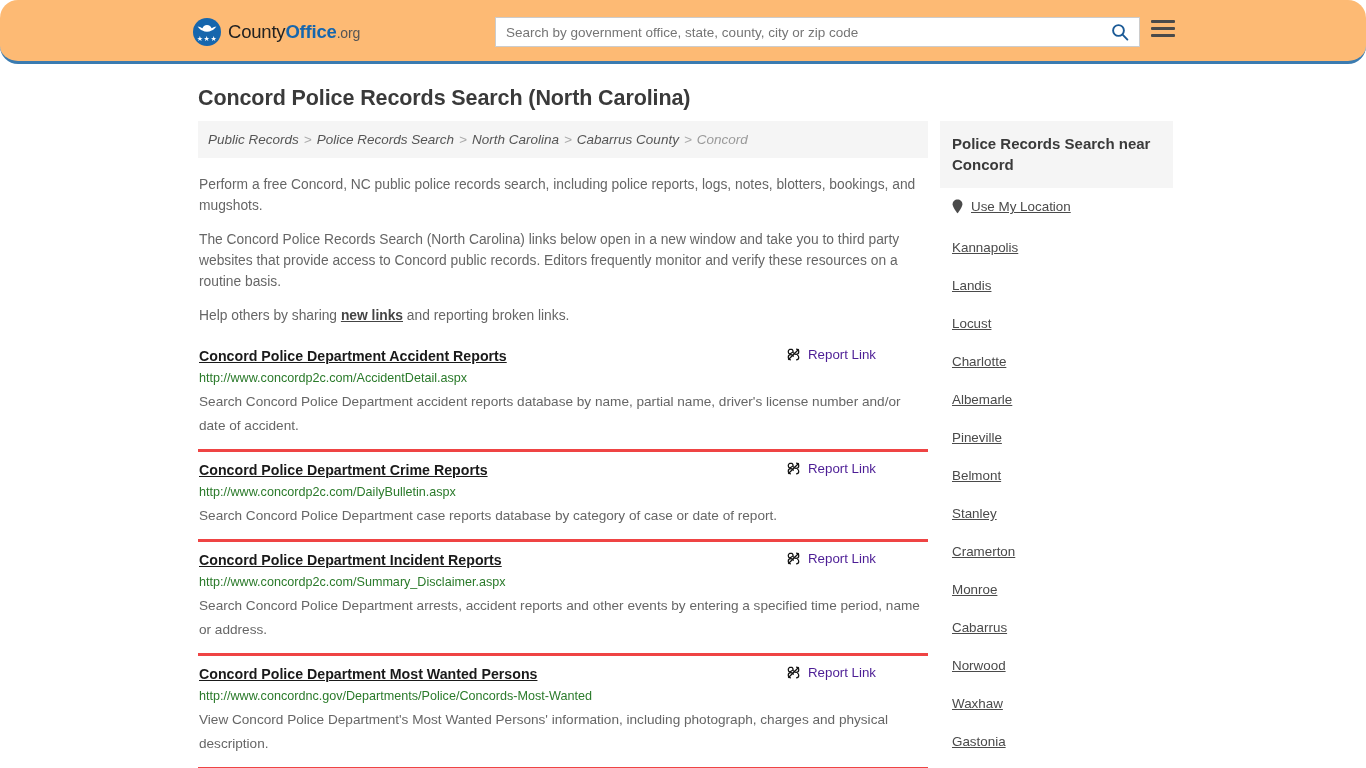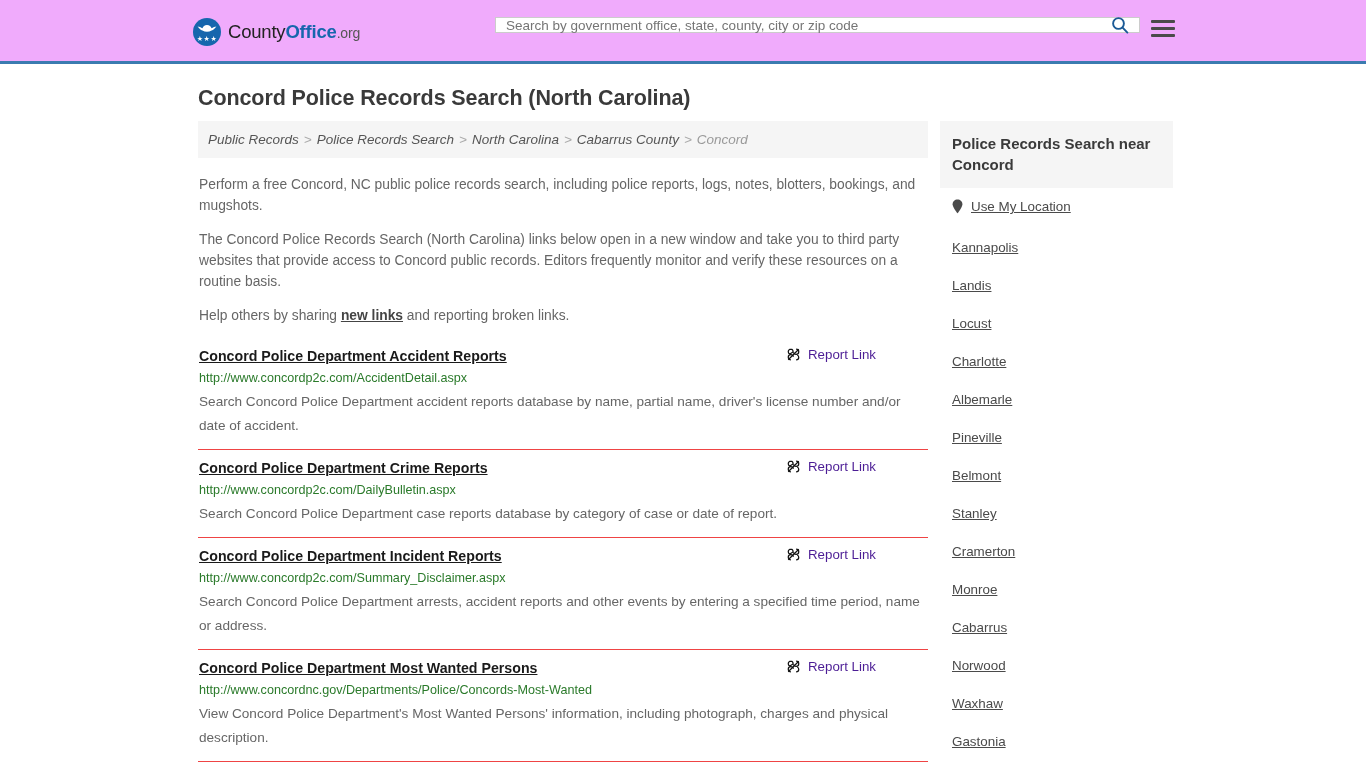--- a/index.html
+++ b/index.html
@@ -9,24 +9,25 @@
     overflow: hidden;
     background: #ffffff;
     font-family: "Liberation Sans", sans-serif;
     -webkit-font-smoothing: antialiased;
   }
 
   
   .site-header {
     position: relative;
     height: 64px;
-    background: #f0abfc;
+    background: #fdba74;
     border-bottom: 3px solid #3b7bb0;
     display: flex;
     align-items: center;
+    border-radius: 18px;
   }
   .brand {
     position: absolute;
     left: 193px;
     top: 18px;
     display: flex;
     align-items: center;
     gap: 7px;
     text-decoration: none;
   }
@@ -61,21 +62,21 @@
   }
   .brand-text .b1 { color: #222222; }
   .brand-text .b2 { color: #1666ad; font-weight: 700; }
   .brand-text .b3 { color: #555555; font-size: 14px; }
 
   .search-wrap {
     position: absolute;
     left: 495px;
     top: 17px;
     width: 645px;
-    height: 16px;
+    height: 30px;
     background: #ffffff;
     border: 1px solid #cccccc;
     display: flex;
     align-items: center;
   }
   .search-input {
     flex: 1 1 auto;
     border: 0;
     outline: none;
     background: transparent;
@@ -167,21 +168,21 @@
   .intro p.p1 { padding-top: 16px; }
   .intro a {
     color: #444444;
     text-decoration: underline;
     font-weight: 600;
   }
 
   
   .listings { margin-top: 16px; }
   .listing {
-    border-bottom: 1px solid #ef4444;
+    border-bottom: 3px solid #ef4444;
     padding: 8px 2px 11px 1px;
     position: relative;
   }
   .listing:first-child { padding-top: 4px; }
   .listing-head {
     display: flex;
     align-items: flex-start;
     justify-content: space-between;
   }
   .listing-title {

